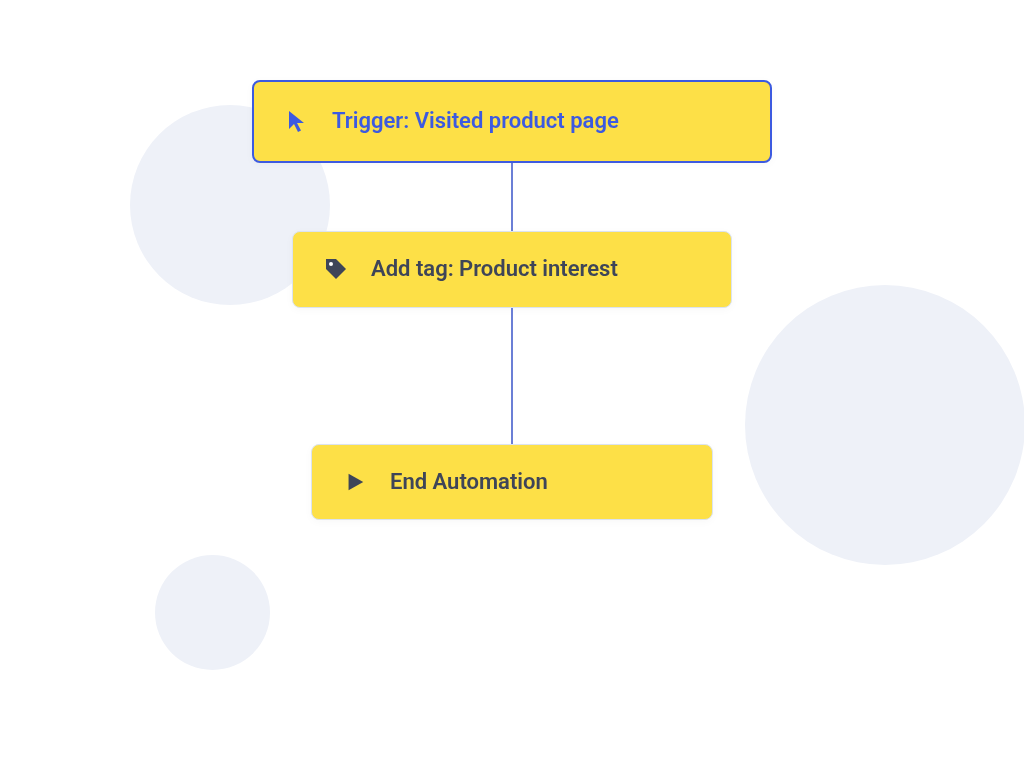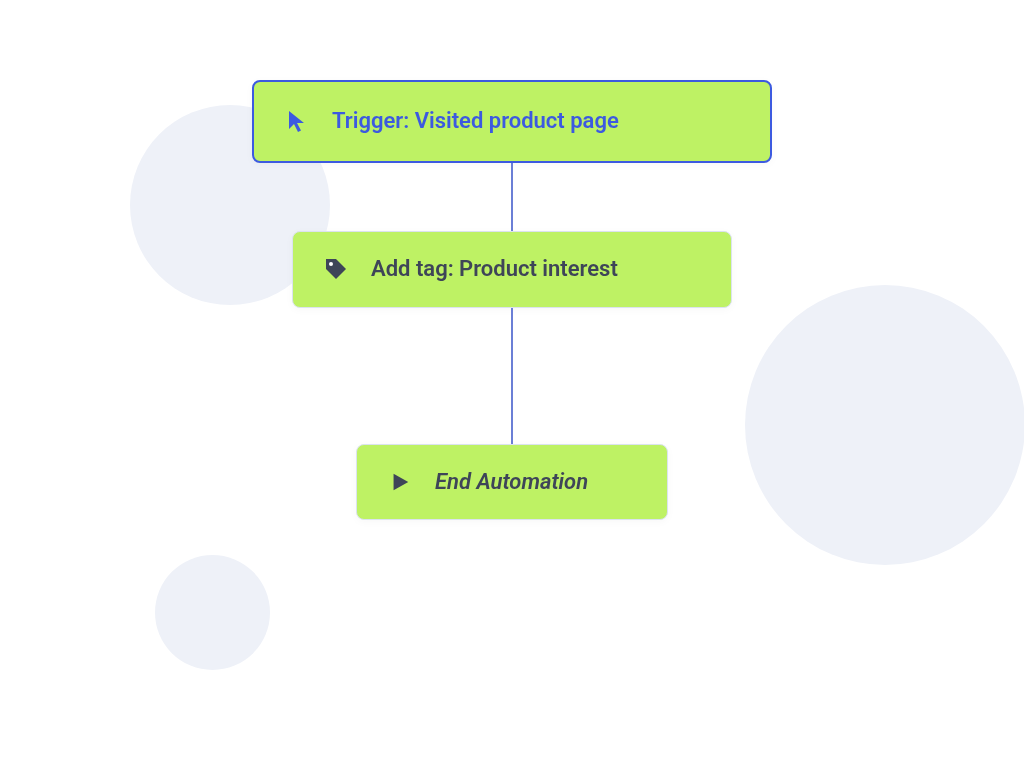--- a/index.html
+++ b/index.html
@@ -48,21 +48,21 @@
       position: absolute;
       top: 80px;
       left: 0;
       width: 100%;
       display: flex;
       flex-direction: column;
       align-items: center;
     }
     
     .node {
-      background: #bef264;
+      background: #fde047;
       border: 1px solid #dbe3ef;
       border-radius: 8px;
       padding: 22px 30px;
       display: flex;
       align-items: center;
       gap: 22px;
       box-shadow: 0 2px 8px rgba(0, 0, 0, 0.03);
     }
     
     .node-trigger {
@@ -74,22 +74,21 @@
     .node-action {
       width: 440px;
     }
     
     .node-action-wide {
       width: 580px;
       align-items: flex-start;
     }
     
     .node-end {
-      width: 312px;
-      font-style: italic;
+      width: 402px;
     }
     
     .node-label {
       font-size: 22px;
       font-weight: 600;
       color: #3e4558;
       line-height: 1.4;
     }
     
     .node-trigger .node-label {

